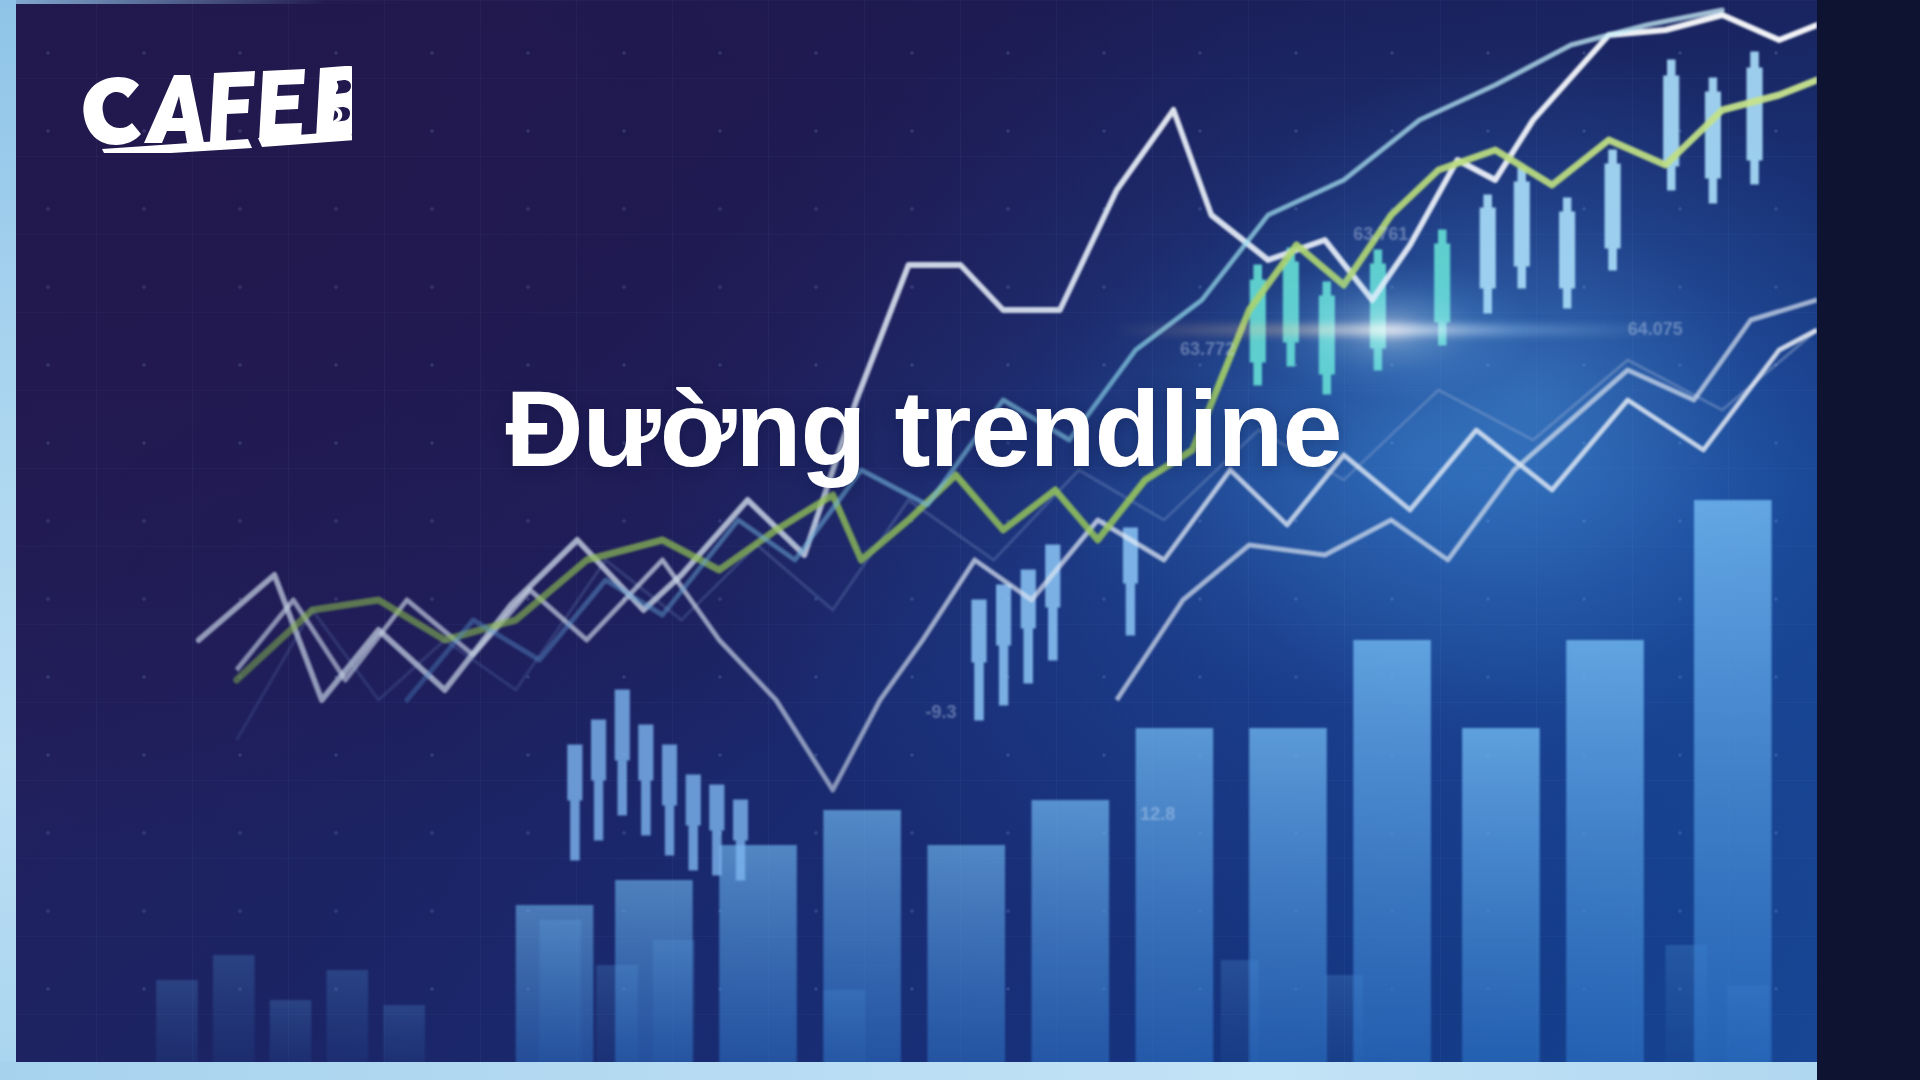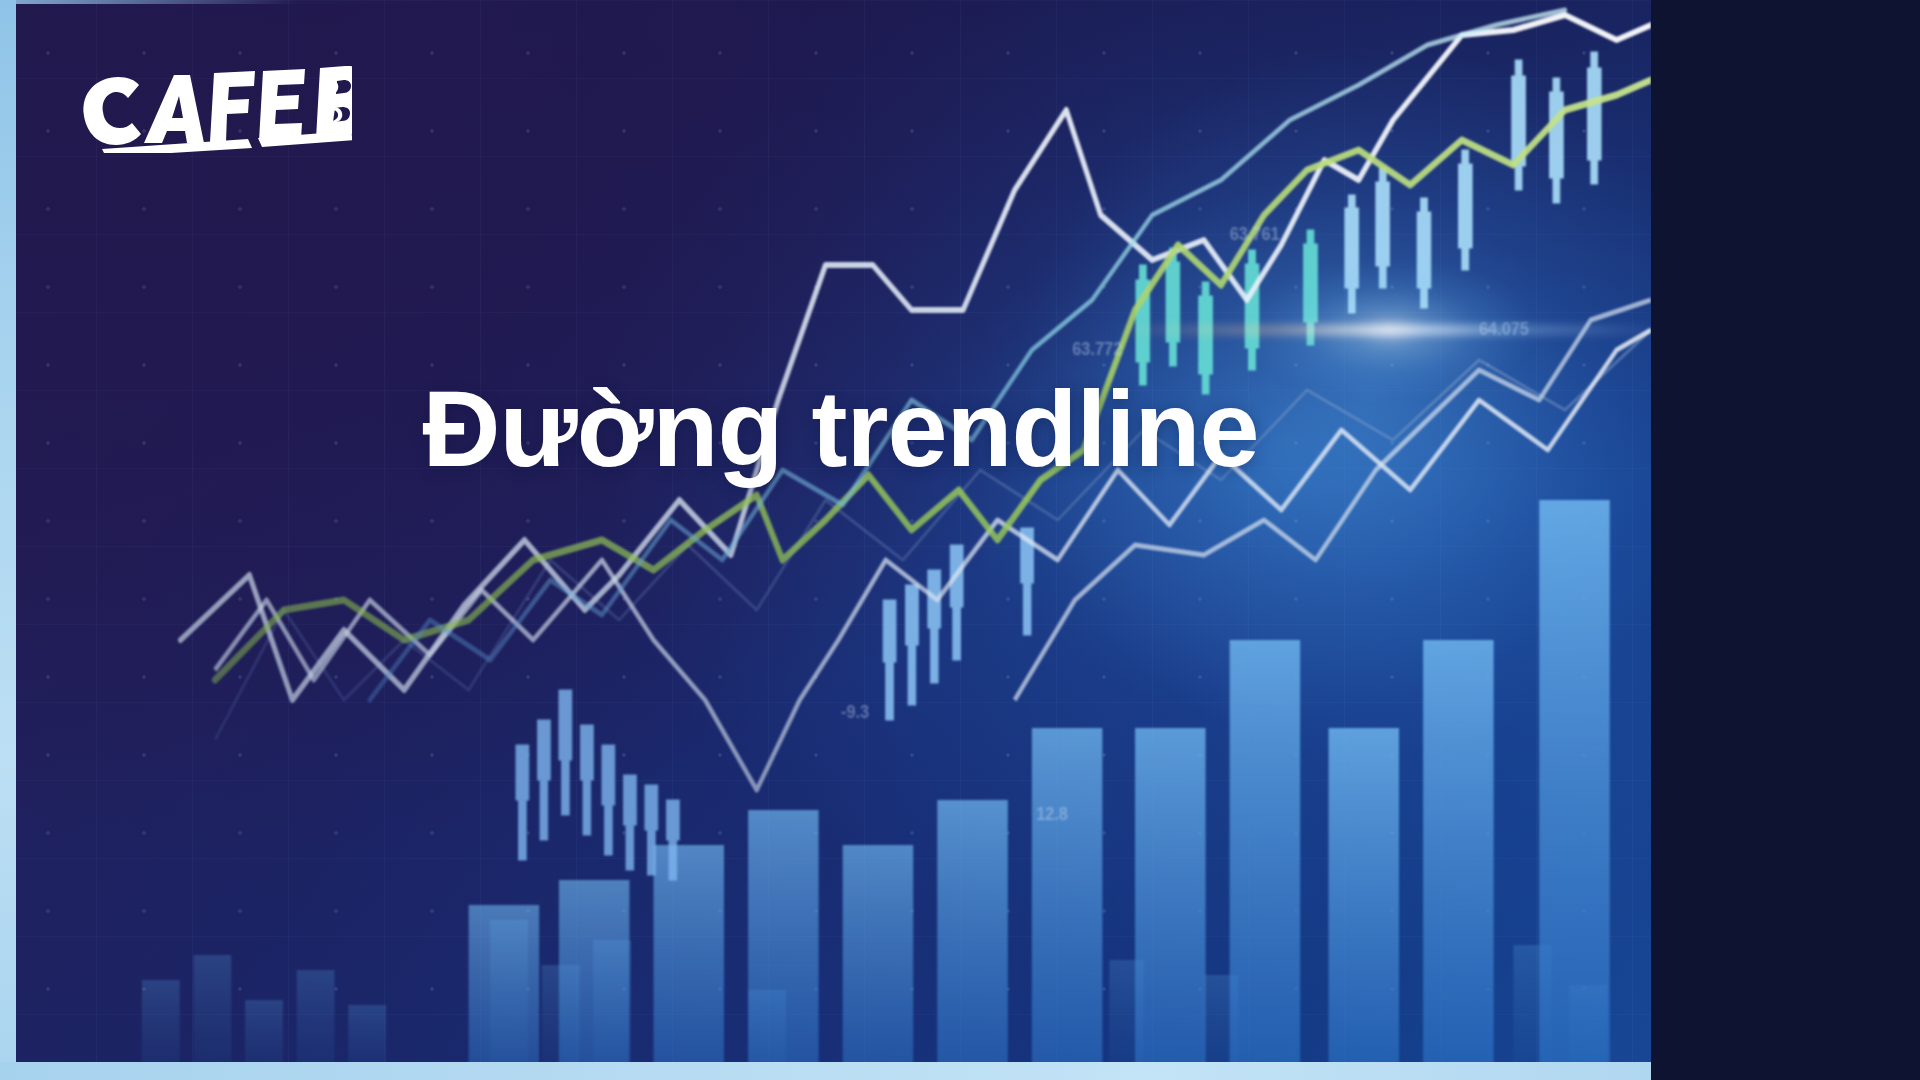--- a/index.html
+++ b/index.html
@@ -1,21 +1,21 @@
 <!DOCTYPE html>
 <html><head>
 <meta charset="utf-8">
 <style>
   * { margin:0; padding:0; box-sizing:border-box; }
   html,body{ width:1920px; height:1080px; overflow:hidden; background:#0d1330; }
   body{ font-family:"Liberation Sans", sans-serif; }
 
   .banner{
     position:relative;
-    width:1651px; height:1080px;
+    width:1817px; height:1080px;
     overflow:hidden;
     background:#14194a;
   }
 
   
   .bg-base{
     position:absolute; inset:0;
     background:
       radial-gradient(ellipse 60% 70% at 78% 42%, rgba(60,150,230,0.55) 0%, rgba(35,95,185,0.30) 35%, rgba(25,45,120,0.0) 70%),
       linear-gradient(118deg, #271e55 0%, #231f5c 16%, #1e2263 34%, #1b2a71 52%, #18337f 70%, #15408f 86%, #1a4c9e 100%);

